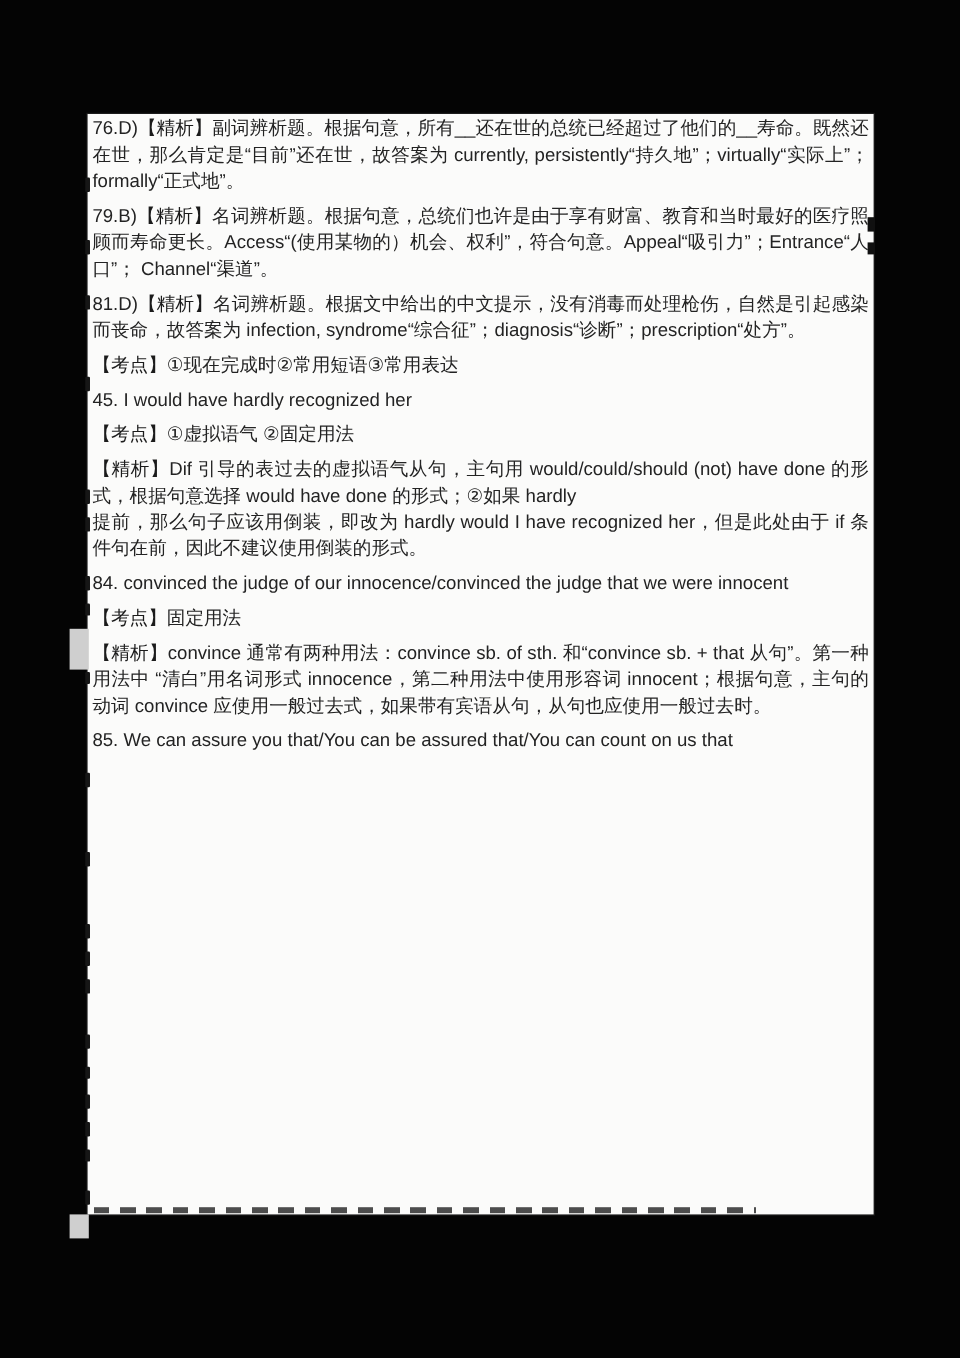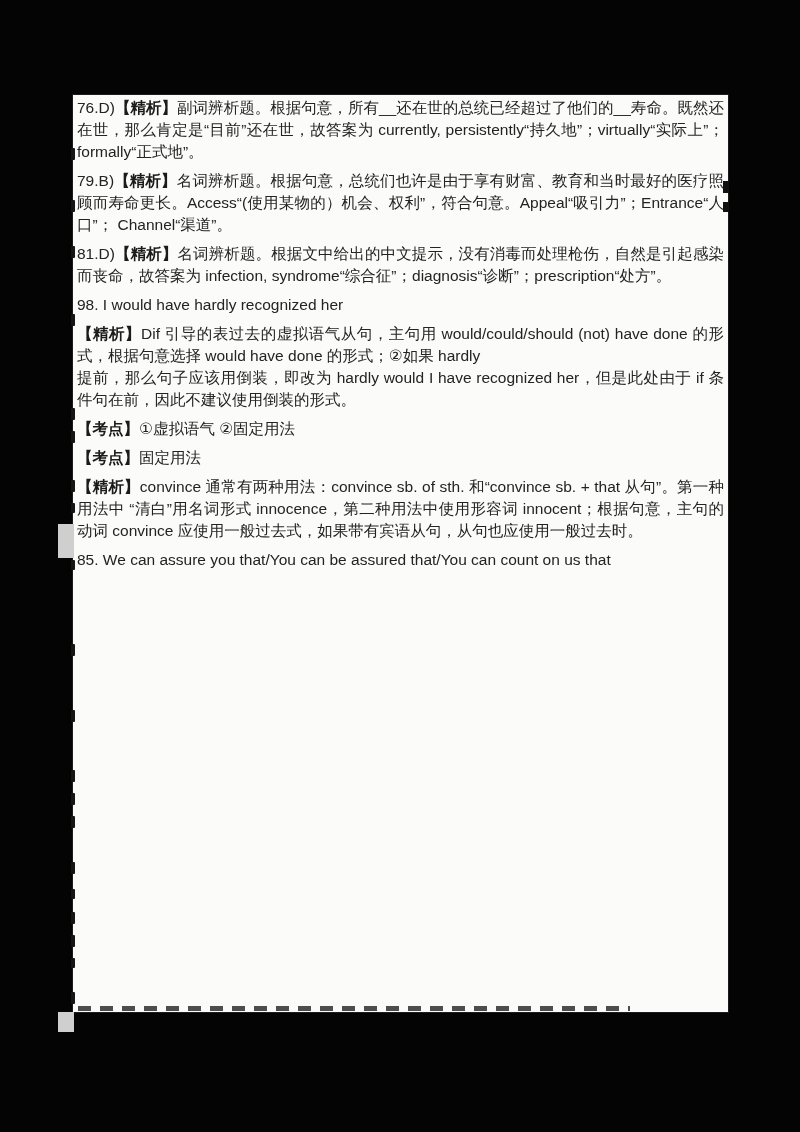--- a/index.html
+++ b/index.html
@@ -20,21 +20,21 @@
     box-shadow:0 0 0 1px #1c1c1c;
   }
   p.block{
     margin:0 0 7px 0;
     font-size:15.5px;
     line-height:22px;
     color:#232323;
     text-align:justify;
     word-break:break-word;
   }
-  p.block b{font-weight:700;color:#1b1b1b;}
+  p.block b{font-weight:400;color:#1b1b1b;}
   .kind-answer{margin-bottom:7px;}
   .kind-section-header{margin-top:28px;margin-bottom:2px;text-align:left;}
   .kind-question-indent{text-indent:34px;margin-bottom:6px;text-align:left;}
   .kind-question{margin-bottom:6px;text-align:left;}
   .kind-kaodian{margin-bottom:4px;text-align:left;}
   .kind-jingxi{margin-bottom:7px;}
   .tick{
     position:absolute;left:71px;width:4px;
     background:#161616;border-radius:1px;
   }
@@ -51,23 +51,25 @@
     opacity:.85;
   }
 </style>
 </head>
 <body>
 
 <div class="page">
     <p class="block kind-answer">76.D)<b>【精析】</b>副词辨析题。根据句意，所有__还在世的总统已经超过了他们的__寿命。既然还在世，那么肯定是“目前”还在世，故答案为 currently, persistently“持久地”；virtually“实际上”；formally“正式地”。</p>
     <p class="block kind-answer">79.B)<b>【精析】</b>名词辨析题。根据句意，总统们也许是由于享有财富、教育和当时最好的医疗照顾而寿命更长。Access“(使用某物的）机会、权利”，符合句意。Appeal“吸引力”；Entrance“人口”； Channel“渠道”。</p>
     <p class="block kind-answer">81.D)<b>【精析】</b>名词辨析题。根据文中给出的中文提示，没有消毒而处理枪伤，自然是引起感染而丧命，故答案为 infection, syndrome“综合征”；diagnosis“诊断”；prescription“处方”。</p>
-    <p class="block kind-question">98. I would have hardly recognized her</p>
+    <p class="block kind-kaodian"><b>【考点】</b>①现在完成时②常用短语③常用表达</p>
+    <p class="block kind-question">45. I would have hardly recognized her</p>
+    <p class="block kind-kaodian"><b>【考点】</b>①虚拟语气 ②固定用法</p>
     <p class="block kind-jingxi"><b>【精析】</b>Dif 引导的表过去的虚拟语气从句，主句用 would/could/should (not) have done 的形式，根据句意选择 would have done 的形式；②如果 hardly<br>提前，那么句子应该用倒装，即改为 hardly would I have recognized her，但是此处由于 if 条件句在前，因此不建议使用倒装的形式。</p>
-    <p class="block kind-kaodian"><b>【考点】</b>①虚拟语气 ②固定用法</p>
+    <p class="block kind-question">84. convinced the judge of our innocence/convinced the judge that we were innocent</p>
     <p class="block kind-kaodian"><b>【考点】</b>固定用法</p>
     <p class="block kind-jingxi"><b>【精析】</b>convince 通常有两种用法：convince sb. of sth. 和“convince sb. + that 从句”。第一种用法中 “清白”用名词形式 innocence，第二种用法中使用形容词 innocent；根据句意，主句的动词 convince 应使用一般过去式，如果带有宾语从句，从句也应使用一般过去时。</p>
     <p class="block kind-question">85. We can assure you that/You can be assured that/You can count on us that</p>
   </div>
 
 <div class="smear"></div>
 
 <div class="tick" style="top: 148px; height: 12px;"></div>
 <div class="tick" style="top: 200px; height: 12px;"></div>
 <div class="tick" style="top: 246px; height: 12px;"></div>

